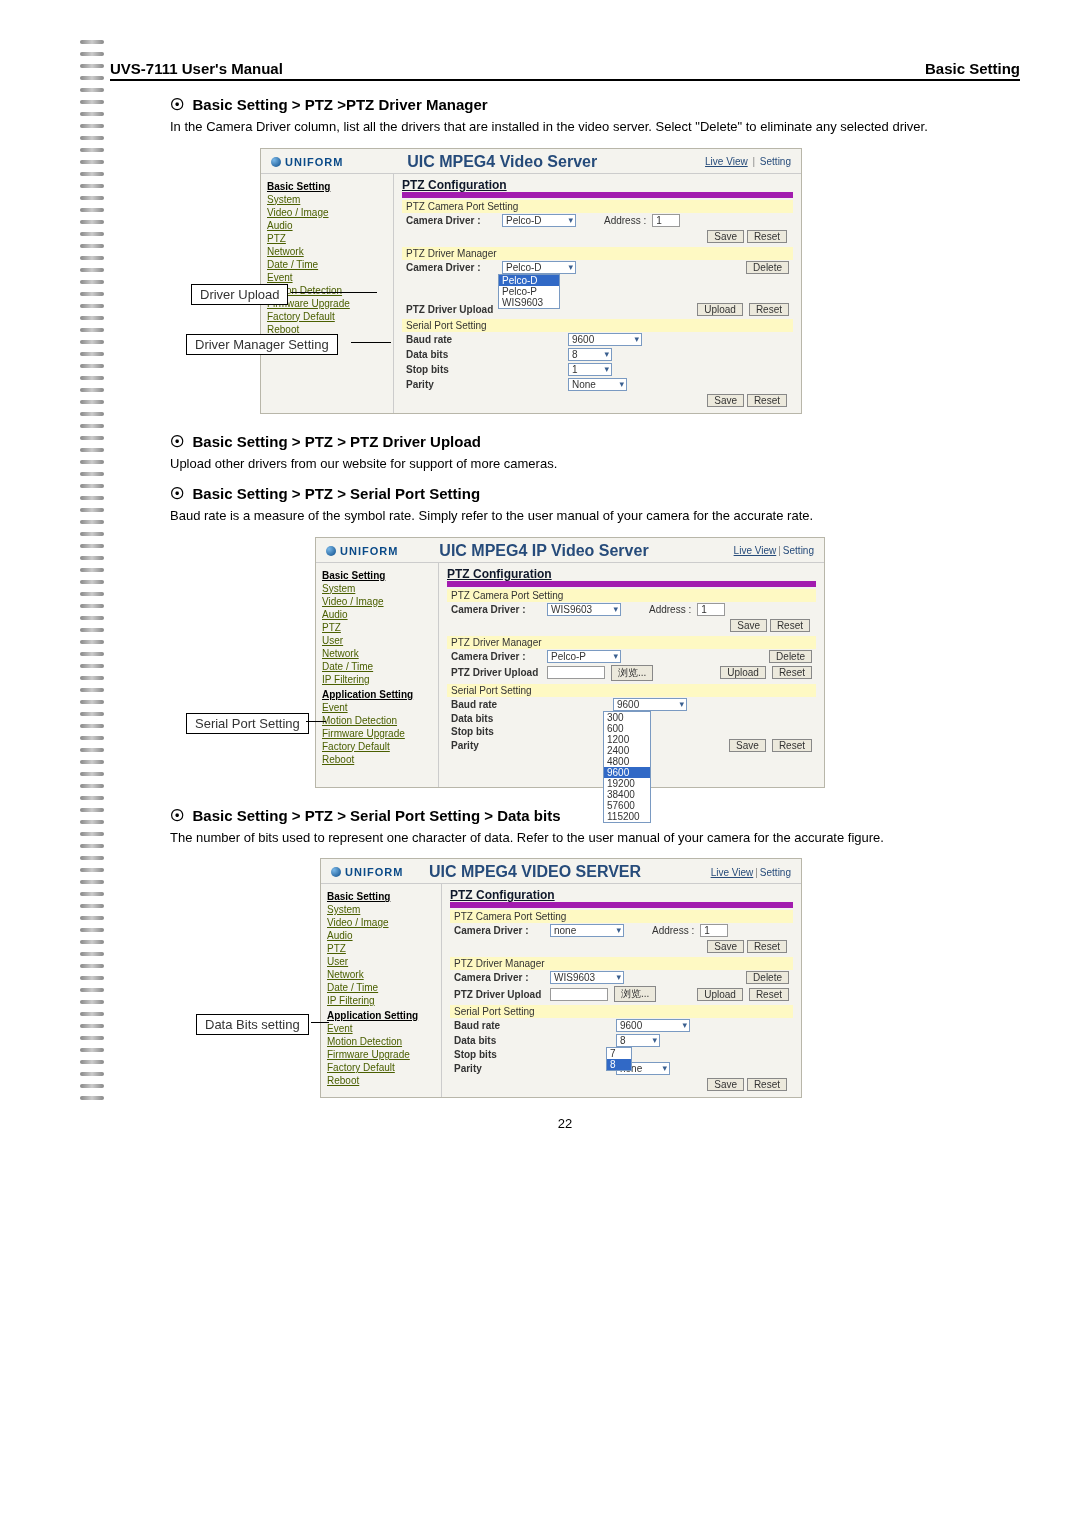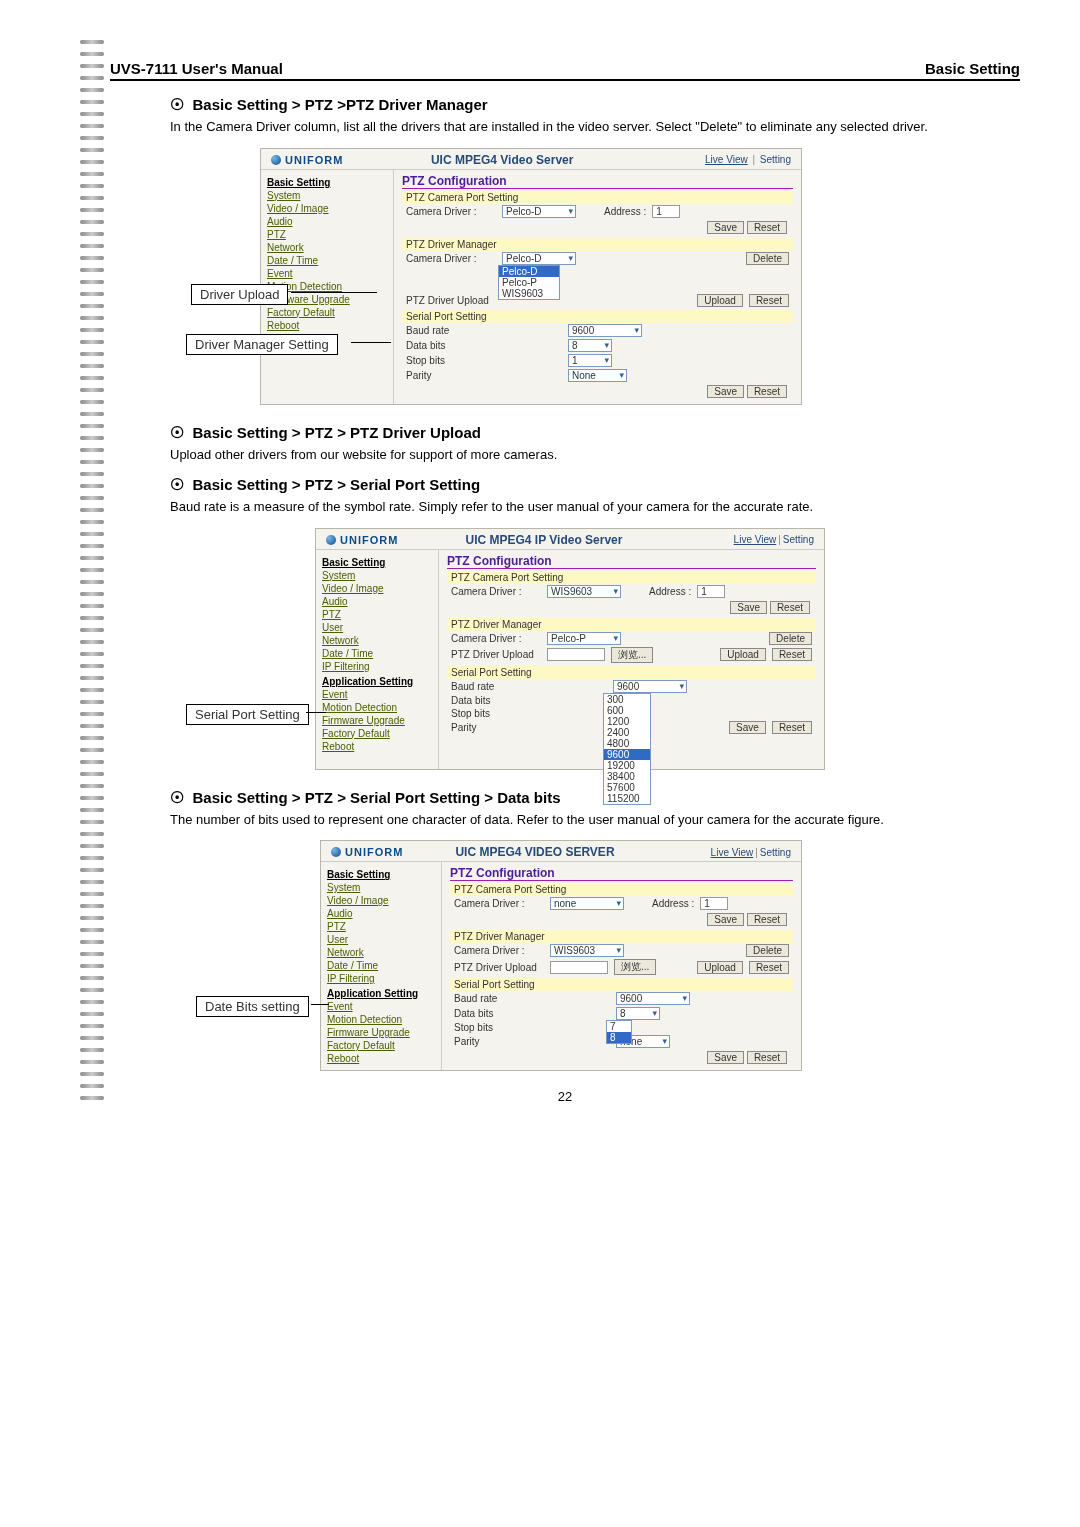--- a/index.html
+++ b/index.html
@@ -66,37 +66,37 @@
     align-items: center;
     justify-content: space-between;
     padding: 4px 10px 2px 10px;
   }
   .logo {
     display:flex; align-items:center; gap:4px;
     color:#0a4a88; font-weight:bold; font-size:11px;
     letter-spacing:1px;
   }
   .logo-dot { width:10px;height:10px;border-radius:50%;background:radial-gradient(circle at 30% 30%, #7ab8e8, #0a4a88);}
-  .shot-title { color:#264b7a; font-weight:bold; font-size:12px; }
+  .shot-title { color:#264b7a; font-weight:bold; font-size:16px; }
   .shot-links { font-size:10px; color:#264b7a;padding-left:44px; }
   .shot-links .live { text-decoration:underline; }
   .shot-links .sep { color:#888; margin:0 2px;}
   .shot-body { display:flex; border-top:1px solid #ccc; }
   .sidebar {
     width: 120px;
     padding: 4px 6px;
     border-right: 1px solid #ccc;
   }
   .sidebar a { display:block; color:#4a5f00; font-size:10px; padding:1px 0; text-decoration:underline;}
   .sidebar .hdr { color:#000; font-weight:bold; text-decoration:underline; margin-top:2px;}
   .main-panel { flex:1; padding: 4px 8px; }
-  .panel-title { color:#4c1d95; font-weight:bold; font-size:12px; border-bottom:1px solid #a21caf; margin-bottom:2px;}
+  .panel-title { color:#0f172a; font-weight:bold; font-size:12px; border-bottom:6px solid #a21caf; margin-bottom:2px;text-decoration:underline;}
   .subhdr { background:#fef9c3; padding:1px 4px; font-size:10px; margin-top:2px; }
   .row { display:flex; align-items:center; padding:1px 4px; gap:6px; }
-  .row .lbl { min-width:90px; }
+  .row .lbl { min-width:90px;font-weight:bold; }
   .sel { border:1px solid #7a9ac2; background:#fff; padding:0 14px 0 3px; font-size:10px; position:relative; min-width:55px; display:inline-block;}
   .sel::after { content:"▾"; position:absolute; right:2px; top:0; color:#3a5f8f; font-size:9px;}
   .opt-open { position:absolute; background:#fff; border:1px solid #7a9ac2; font-size:10px; z-index:5; }
   .opt-open div { padding:0 3px; white-space:nowrap;}
   .opt-open .hl { background:#3169c6; color:#fff;}
   .btn {
     border:1px solid #888; background:#ece9dc; padding:0 6px; font-size:10px; display:inline-block; cursor:default;
   }
   .btns-right { text-align:right; padding:2px 6px;}
   .txt { border:1px solid #999; background:#fff; padding:0 3px; min-width:20px; display:inline-block;}
@@ -490,18 +490,18 @@
             <span class="lbl">Stop bits</span>
           </div>
         <div class="row">
             <span class="lbl">Parity</span>
             <span style="min-width:60px;"></span>
             <span class="sel" style="min-width:35px;">none</span>
           </div>
         <div class="btns-right"><span class="btn">Save</span> <span class="btn">Reset</span></div>
       </div>
     </div>
-    <div class="callout-box" style="left:-125px; top:155px;">Date Bits setting</div>
+    <div class="callout-box" style="left:-125px; top:155px;">Data Bits setting</div>
     <div class="callout-line" style="left:-10px; top:163px; width:18px;"></div>
   </div>
 
   <div class="pagenum">22</div>
 </div>
 
 </body></html>

